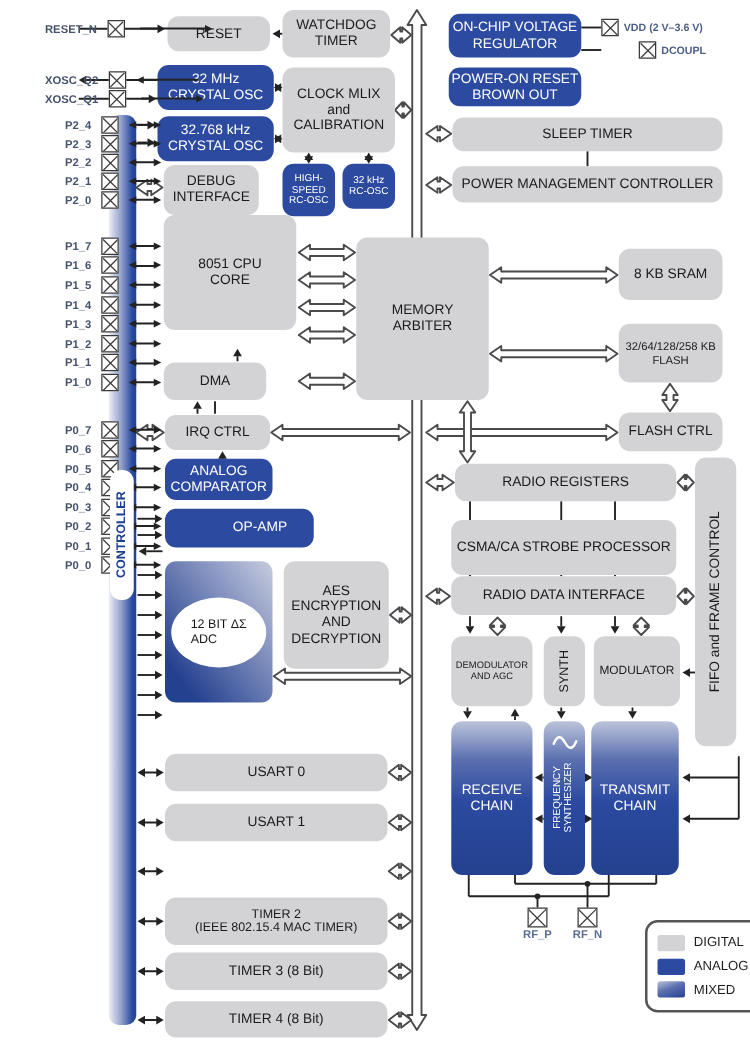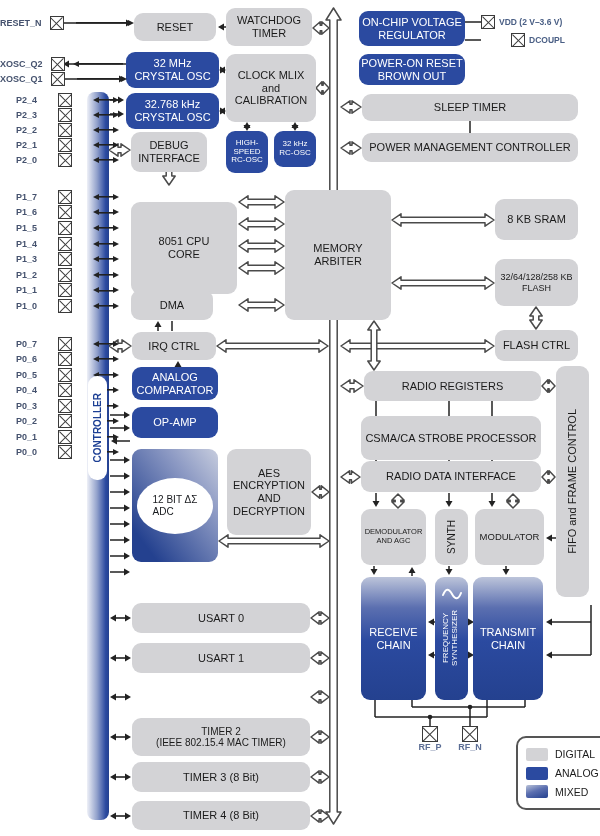--- a/index.html
+++ b/index.html
@@ -14,22 +14,22 @@
   .adcgrad{background:linear-gradient(to top right,#24418f 15%,#8d9ac4 70%,#c7cdde 100%);}
   .ctrlbar{position:absolute;z-index:2;border-radius:8px;
      background:linear-gradient(90deg,#eef0f7 0%,#93a2cc 45%,#2b4aa0 85%,#24418f 100%);}
   .ctrlpill{position:absolute;z-index:3;background:#fff;border-radius:9px;
      display:flex;align-items:center;justify-content:center;}
   .vt{writing-mode:vertical-rl;transform:rotate(180deg);white-space:pre-line;text-align:center;}
   .ellipse{background:#fff;border-radius:50%;width:76px;height:56px;display:flex;align-items:center;
      justify-content:center;color:#16181c;font-size:10px;white-space:pre-line;text-align:left;line-height:1.2;}
   .f8{font-size:8px;line-height:1.1;}
   .f9{font-size:9px;} .f95{font-size:9.5px;} .f10{font-size:10px;}
-  .pin-row{display:flex;align-items:center;justify-content:space-between;gap:8px;
-     font-size:9px;font-weight:bold;color:#45526e;}
+  .pin-row{display:flex;align-items:center;justify-content:flex-start;gap:8px;
+     font-size:9px;font-weight:bold;color:#45526e;padding-left:36px;}
   .abs{position:absolute;z-index:2;}
   .pin-label{white-space:nowrap;}
   .pinbox{flex:none;width:12px;height:12px;border:1.6px solid #3a3a3a;background:#fff;
      position:relative;overflow:hidden;}
   .pinbox::before,.pinbox::after{content:"";position:absolute;top:50%;left:-20%;width:140%;
      border-top:1.4px solid #3a3a3a;}
   .pinbox::before{transform:rotate(45deg);} .pinbox::after{transform:rotate(-45deg);}
   .pin-arrow{flex:none;width:26px;height:10px;position:relative;
      background:linear-gradient(#222 0 0) no-repeat center / calc(100% - 8px) 1.6px;}
   .pin-arrow::before{content:"";position:absolute;left:0;top:50%;transform:translateY(-50%);
@@ -228,29 +228,29 @@
 CALIBRATION</div>
   <div class="b bl" style="left:126px;top:93px;width:93px;height:36px;">32.768 kHz
 CRYSTAL OSC</div>
   <div class="b" style="left:131px;top:132px;width:76px;height:40px;">DEBUG
 INTERFACE</div>
   <div class="b bl f8" style="left:226px;top:131px;width:42px;height:42px;">HIGH-
 SPEED
 RC-OSC</div>
   <div class="b bl f8" style="left:274px;top:131px;width:42px;height:36px;">32 kHz
 RC-OSC</div>
-  <div class="b" style="left:131px;top:202px;width:106px;height:92px;">8051 CPU
+  <div class="b" style="left:131px;top:172px;width:106px;height:92px;">8051 CPU
 CORE</div>
   <div class="b" style="left:285px;top:190px;width:106px;height:130px;">MEMORY
 ARBITER</div>
   <div class="b" style="left:132px;top:332px;width:84px;height:28px;">IRQ CTRL</div>
   <div class="b" style="left:131px;top:290px;width:82px;height:30px;">DMA</div>
   <div class="b bl" style="left:132px;top:367px;width:86px;height:33px;">ANALOG
 COMPARATOR</div>
-  <div class="b bl" style="left:132px;top:407px;width:86px;height:31px;">OP-AMP</div>
+  <div class="b bl" style="left:132px;top:407px;width:86px;height:31px;padding-left:33px;">OP-AMP</div>
   <div class="b adcgrad" style="left:132px;top:449px;width:86px;height:113px;">
     <div class="ellipse">12 BIT ΔΣ
 ADC</div>
   </div>
   <div class="b" style="left:227px;top:449px;width:84px;height:86px;">AES
 ENCRYPTION
 AND
 DECRYPTION</div>
 
   <div class="b" style="left:132px;top:603px;width:178px;height:30px;">USART 0</div>

